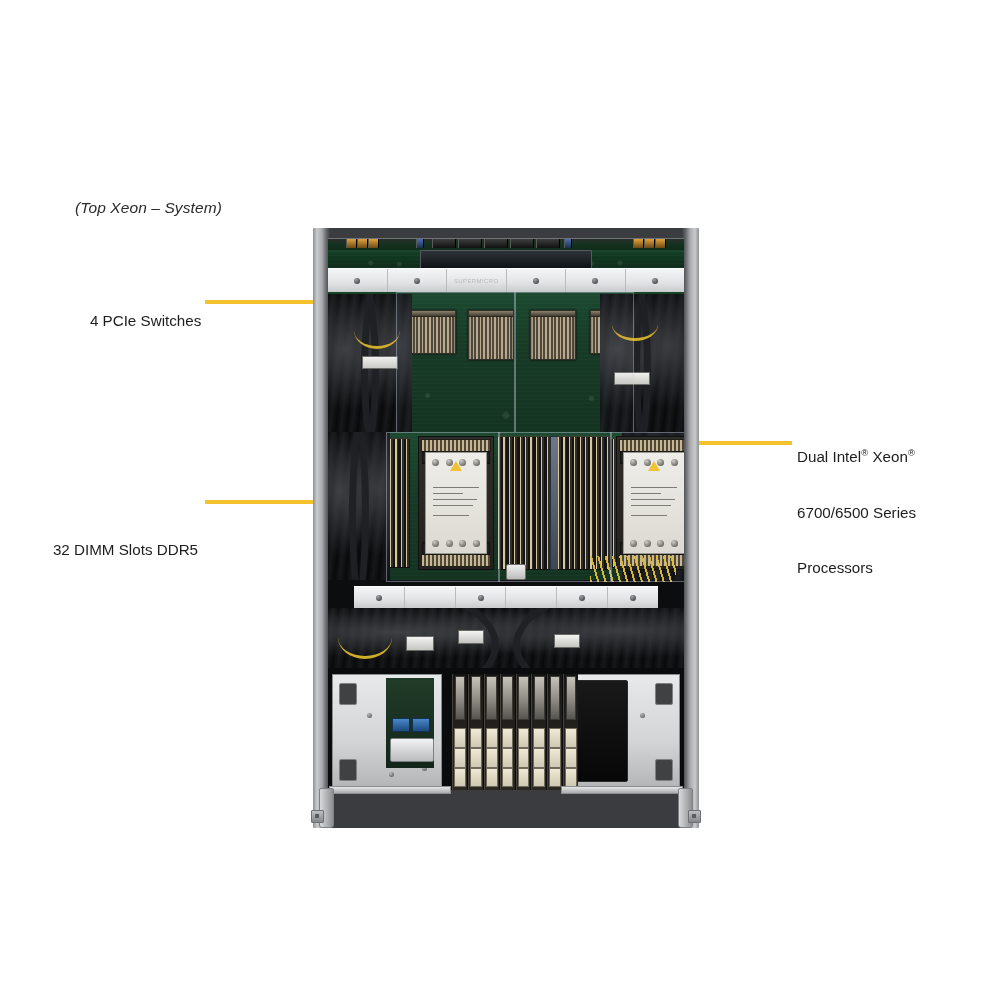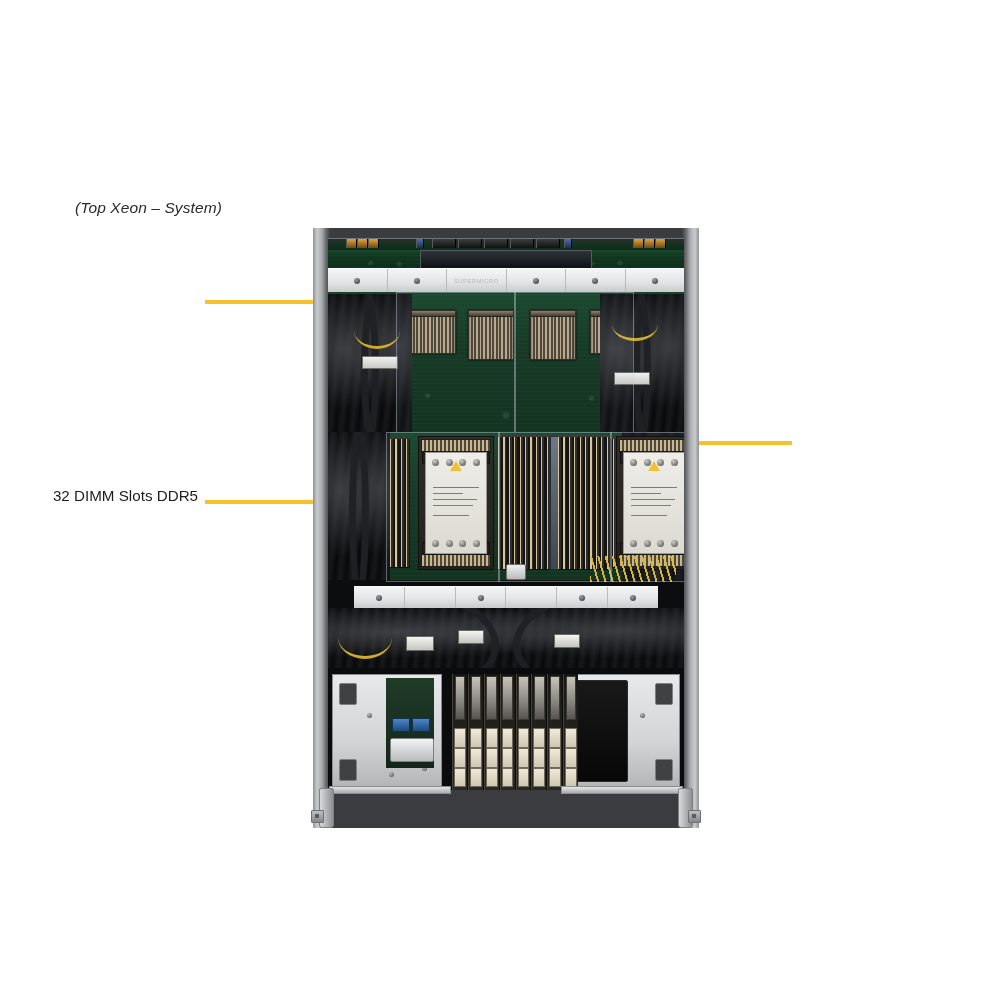--- a/index.html
+++ b/index.html
@@ -318,35 +318,43 @@
     border: 1px solid #8b8d8f;
   }
 </style>
 </head>
 <body>
 
 <div id="stage">
 
   <div class="view-caption">(Top Xeon – System)</div>
 
+  <div class="callout left" style="left:73px; top:293px;">
+    <span>4 PCIe Switches</span>
+  </div>
 
   <div class="lead h" style="left: 205px; top: 300px; width: 228px; background: rgb(243, 194, 44);"></div>
 
   <div class="lead h" style="left: 400px; top: 300px; width: 192px; background: rgb(243, 194, 44);"></div>
 
   <div class="lead v" style="left: 401px; top: 300px; height: 36px; background: rgb(243, 194, 44);"></div>
   <div class="lead v" style="left: 464px; top: 300px; height: 42px; background: rgb(243, 194, 44);"></div>
   <div class="lead v" style="left: 527px; top: 300px; height: 42px; background: rgb(243, 194, 44);"></div>
   <div class="lead v" style="left: 589px; top: 300px; height: 36px; background: rgb(243, 194, 44);"></div>
 
-  <div class="callout left" style="left:36px; top:468px;">
+  <div class="callout left" style="left:36px; top:522px;">
     <span>32 DIMM Slots DDR5</span>
   </div>
   <div class="lead h" style="left: 205px; top: 500px; width: 160px; background: rgb(243, 194, 44);"></div>
 
+  <div class="callout" style="left:797px; top:411px;">
+    <div><span>Dual Intel</span><sup>®</sup><span> Xeon</span><sup>®</sup></div>
+    <div>6700/6500 Series</div>
+    <div>Processors</div>
+  </div>
   <div class="lead h" style="left: 640px; top: 441px; width: 152px; background: rgb(243, 194, 44);"></div>
 
   <div class="lead h" style="left: 388px; top: 441px; width: 254px; background: rgb(243, 194, 44);"></div>
   <div class="lead v" style="left: 404px; top: 441px; height: 49px; background: rgb(243, 194, 44);"></div>
   <div class="lead v" style="left: 592px; top: 441px; height: 49px; background: rgb(243, 194, 44);"></div>
 
   <div id="chassis">
 
     <div class="ch-layer frame"></div>
 

